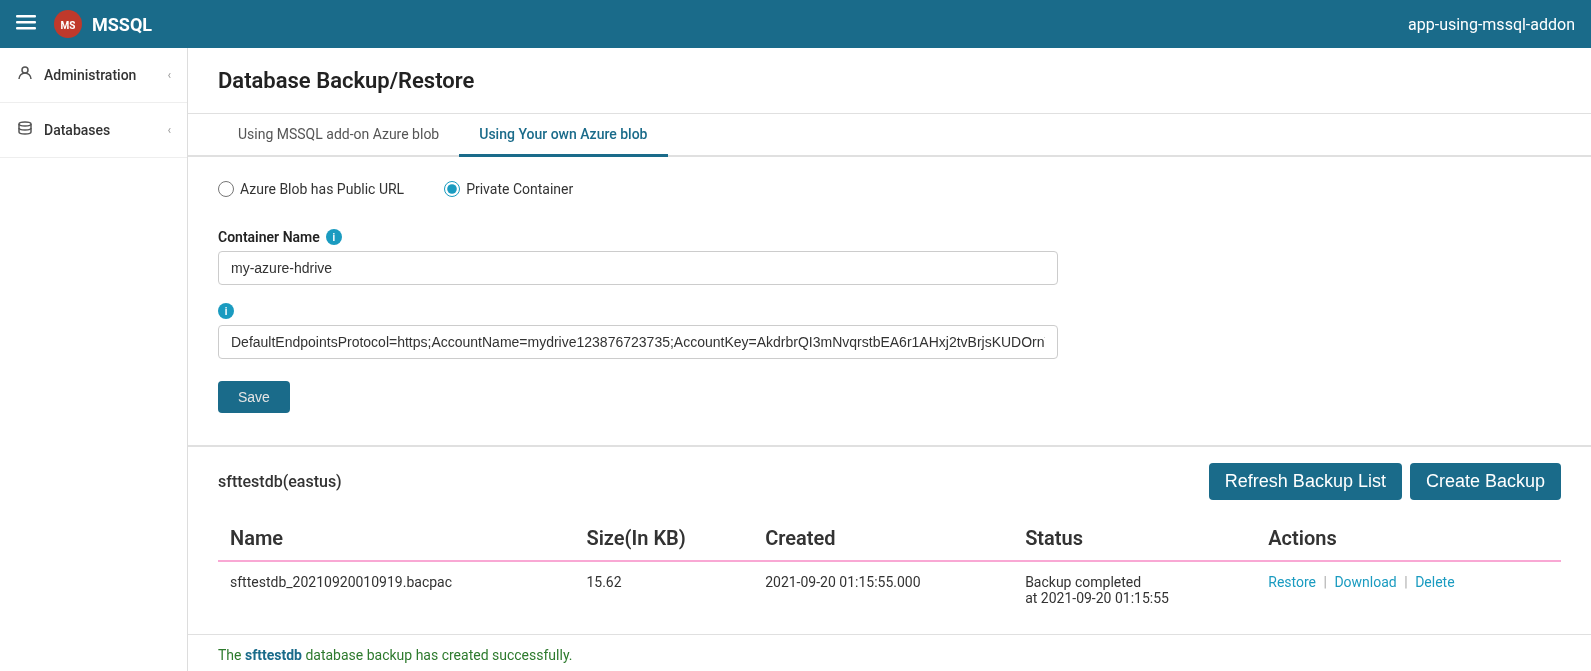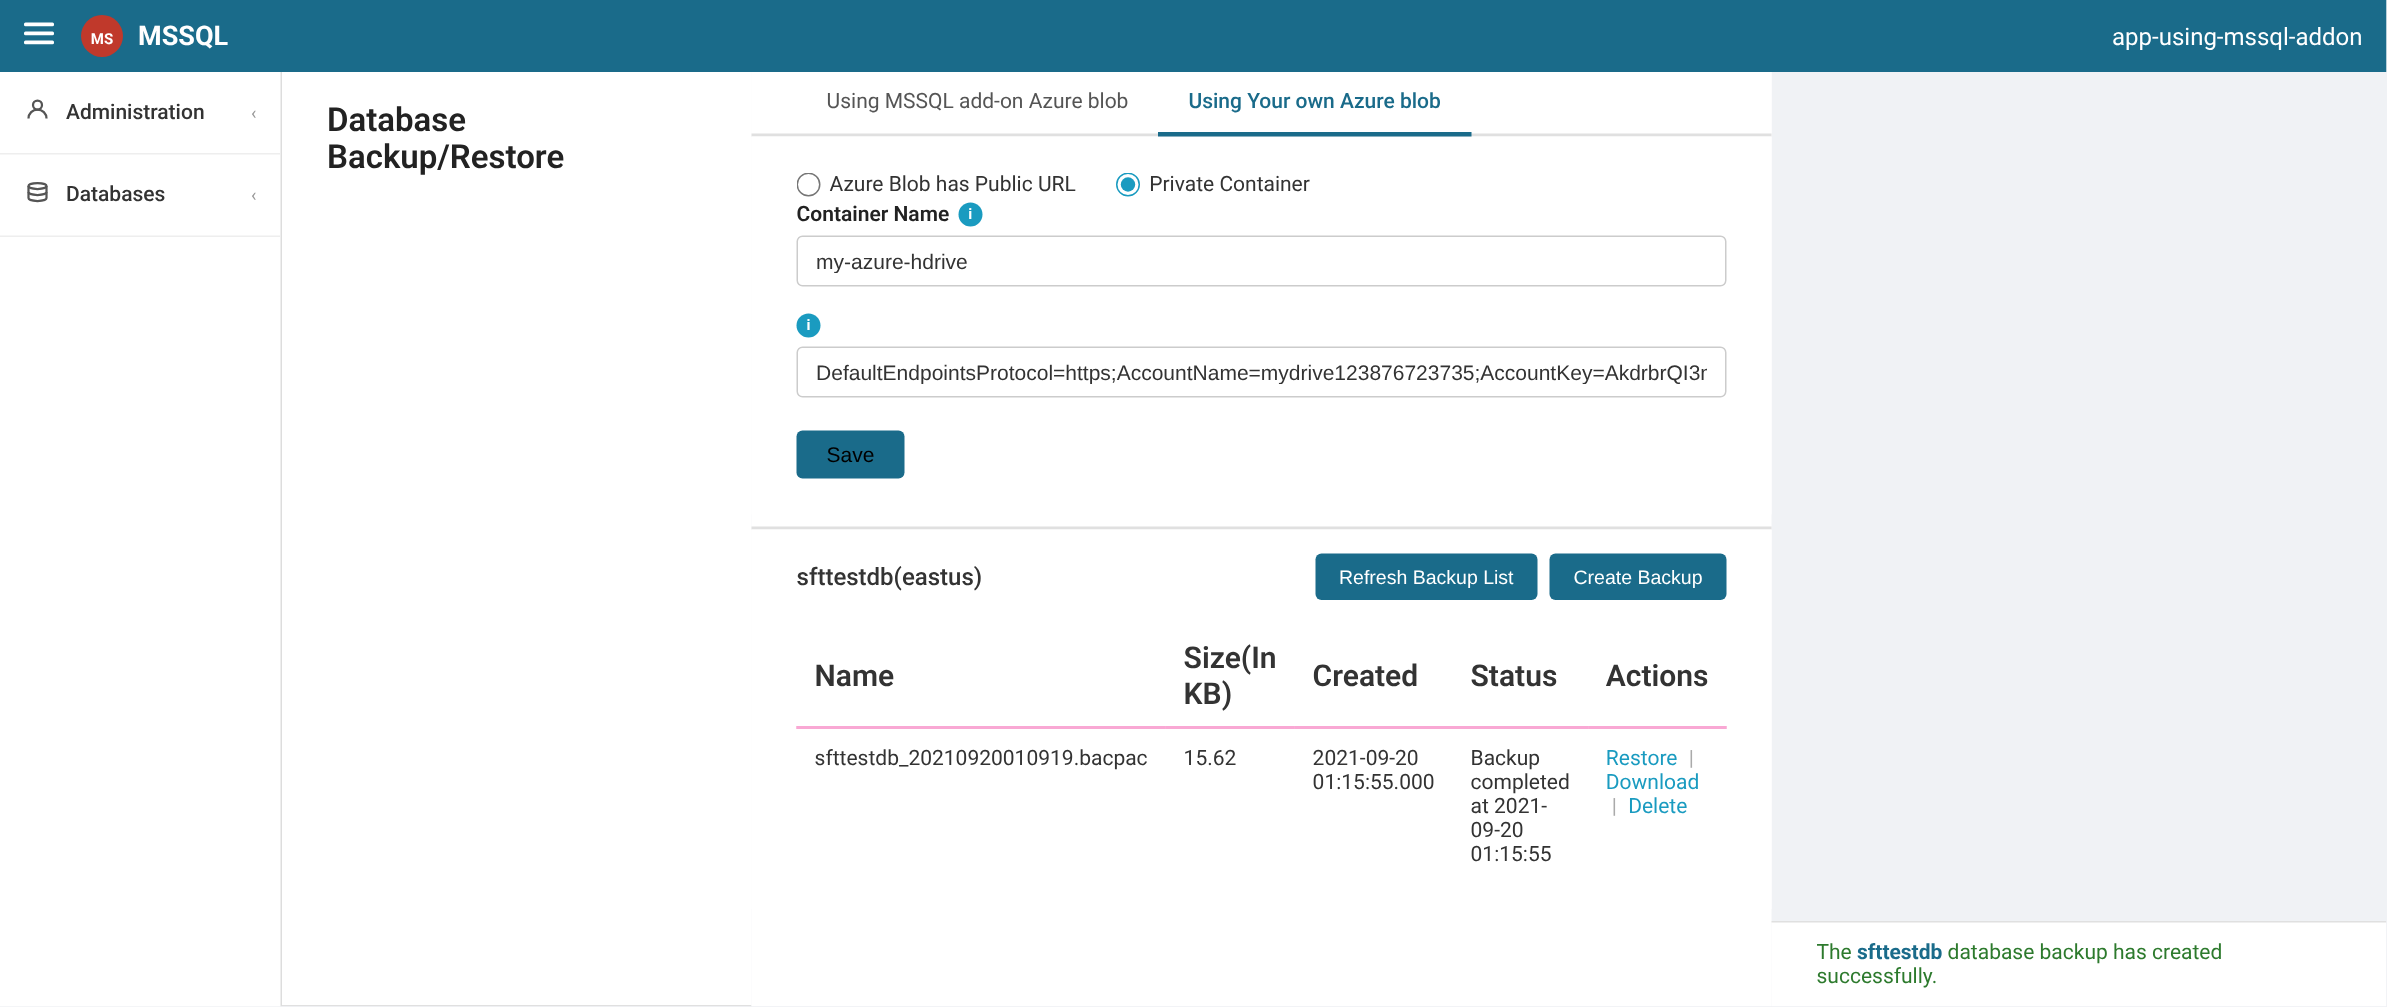--- a/index.html
+++ b/index.html
@@ -77,21 +77,21 @@
       color: #999;
       font-size: 12px;
     }
 
     
     .main-content {
       flex: 1;
       overflow-y: auto;
       background: #f0f2f5;
       display: flex;
-      flex-direction: row;
+      flex-direction: column;
     }
 
     .page-header {
       background: white;
       padding: 20px 30px;
       border-bottom: 1px solid #e0e0e0;
     }
     .page-title {
       font-size: 22px;
       font-weight: 600;
@@ -126,22 +126,22 @@
     }
 
     
     .form-area {
       padding: 24px 30px;
       background: white;
     }
 
     .radio-group {
       display: flex;
-      gap: 27px;
-      margin-bottom: 4px;
+      gap: 40px;
+      margin-bottom: 32px;
       align-items: center;
     }
     .radio-option {
       display: flex;
       align-items: center;
       gap: 6px;
       cursor: pointer;
       color: #333;
     }
     .radio-option input[type="radio"] {
@@ -181,21 +181,21 @@
       padding: 8px 12px;
       border: 1px solid #ccc;
       border-radius: 4px;
       font-size: 14px;
       color: #333;
       outline: none;
     }
 
     .btn-save {
       background: #1a6b8a;
-      color: #000000;
+      color: #e5e5e5;
       border: none;
       padding: 8px 20px;
       border-radius: 4px;
       font-size: 14px;
       cursor: pointer;
       margin-top: 4px;
     }
 
     
     .section-divider {
@@ -223,21 +223,21 @@
     .backup-actions {
       display: flex;
       gap: 8px;
     }
     .btn-action {
       background: #1a6b8a;
       color: white;
       border: none;
       padding: 8px 16px;
       border-radius: 4px;
-      font-size: 13px;
+      font-size: 18px;
       cursor: pointer;
       white-space: nowrap;
     }
 
     
     .backup-table {
       width: 100%;
       border-collapse: collapse;
     }
     .backup-table th {

